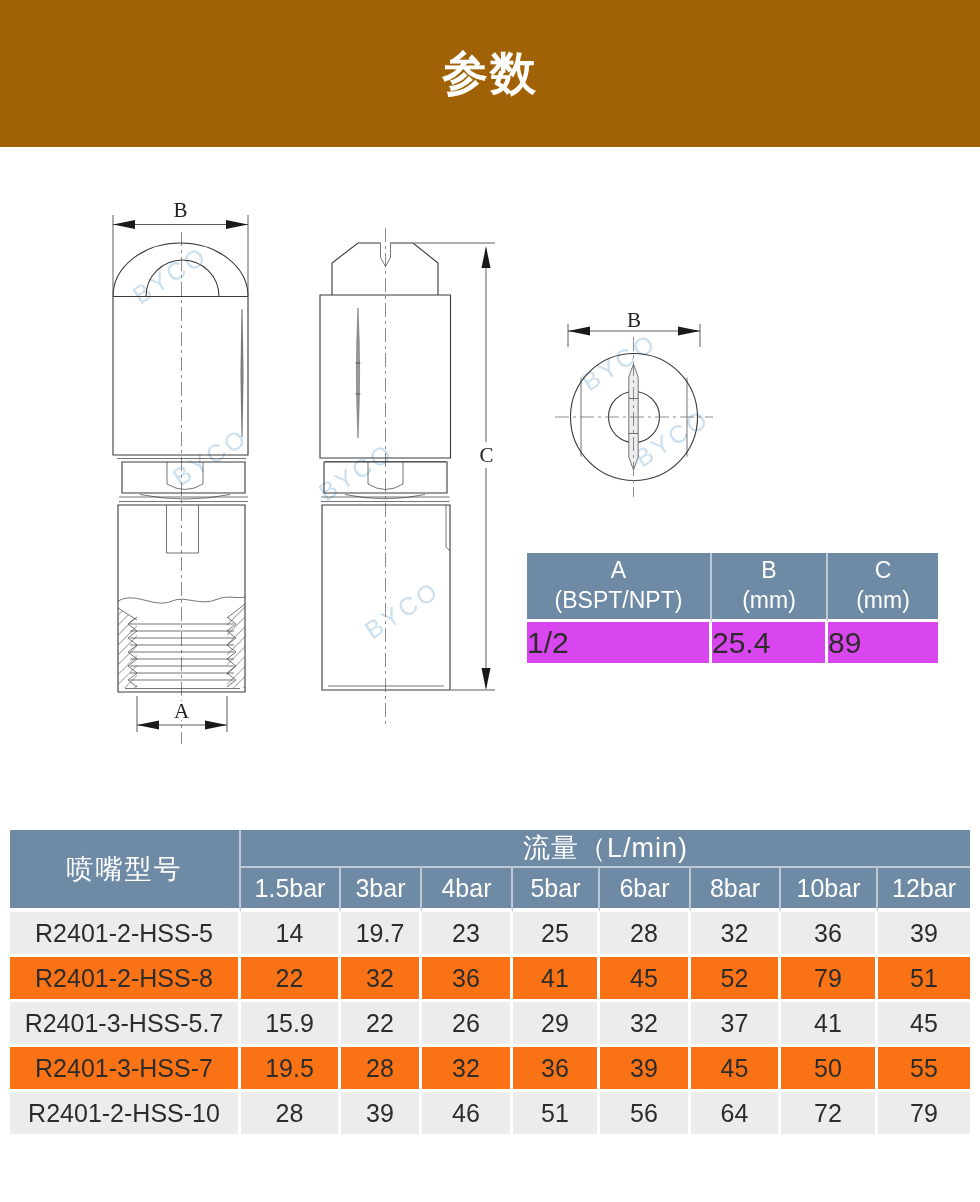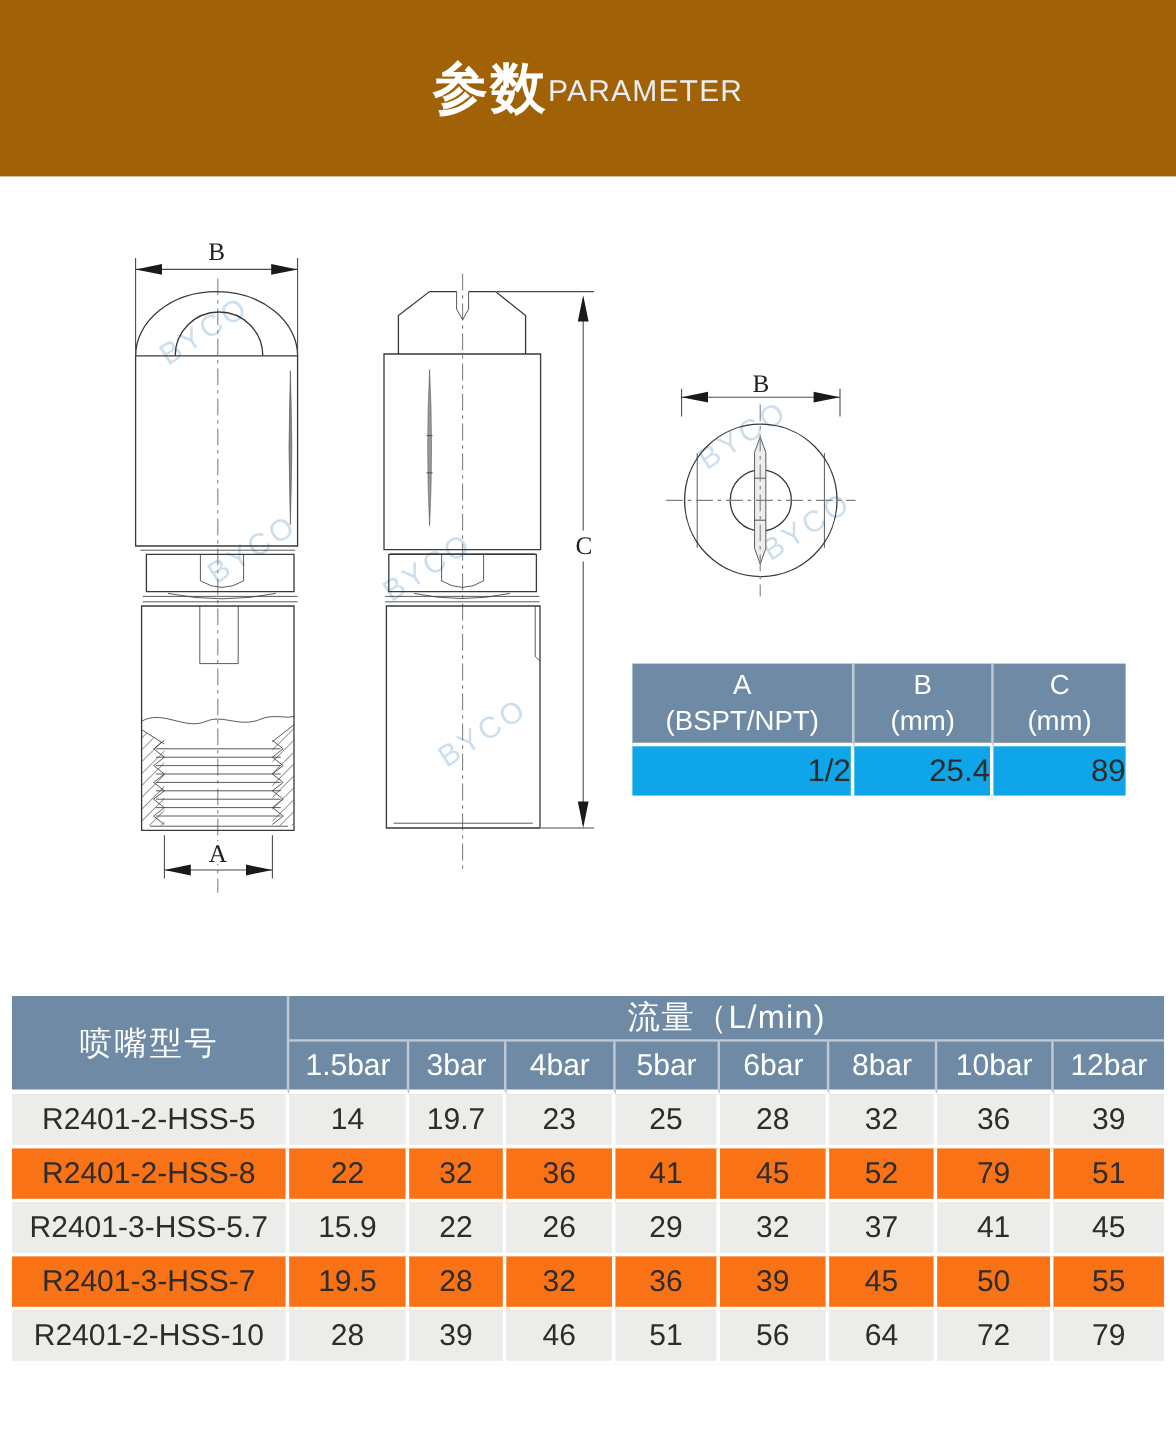--- a/index.html
+++ b/index.html
@@ -26,22 +26,22 @@
         fill:#BFD8EA; opacity:0.8; }
 
   
   table { border-collapse:separate; border-spacing:0; table-layout:fixed; }
   .spec-table { position:absolute; left:527px; top:553px; width:411px; }
   .spec-table th { background:#6E8AA4; color:#fff; font-weight:400; height:69px;
                    border-right:2px solid rgba(255,255,255,0.55); border-bottom:3px solid #fff;
                    text-align:center; vertical-align:middle; }
   .spec-table th.last { border-right:none; }
   .spec-line { font-size:23px; line-height:1.3; }
-  .spec-table td { background:#0ea5e9; height:41px; text-align:right; vertical-align:middle;
-                   font-size:26px; color:#2E2C2A; border-right:3px solid #fff; }
+  .spec-table td { background:#d946ef; height:41px; text-align:left; vertical-align:middle;
+                   font-size:30px; color:#2E2C2A; border-right:3px solid #fff; }
   .spec-table td.last { border-right:none;margin-left:24px; }
 
   .flow-table { position:absolute; left:10px; top:830px; width:960px; }
   .flow-table th { background:#6E8AA4; color:#fff; font-weight:400; text-align:center; vertical-align:middle; }
   .flow-table th.model-h { font-size:27px; border-right:2px solid rgba(255,255,255,0.55);
                            border-bottom:4px solid #fff; letter-spacing:2px; }
   .flow-table th.flow-h  { font-size:27px; height:34px; border-bottom:2px solid rgba(255,255,255,0.55);
                            letter-spacing:1px; }
   .flow-table th.bar-h   { font-size:25px; height:44px; border-right:2px solid rgba(255,255,255,0.55);
                            border-bottom:4px solid #fff; }
@@ -52,21 +52,20 @@
   .flow-table tr.r-odd  td { background:#ECECEA;text-align:center; }
   .flow-table tr.r-even td { background:#f97316; }
 </style>
 </head>
 <body>
 
 <div class="page">
 
   <div class="hero">
     <div class="hero-cn">参数</div>
-    <div class="hero-en">PARAMETER</div>
   </div>
 
   <svg class="drawing" width="980" height="640" viewBox="0 147 980 640" xmlns="http://www.w3.org/2000/svg">
     <defs>
       <pattern id="hatch" patternUnits="userSpaceOnUse" width="7" height="7" patternTransform="rotate(45)">
         <line x1="0" y1="0" x2="0" y2="7" stroke="#555" stroke-width="1"></line>
       </pattern>
     </defs>
 
     <g>

